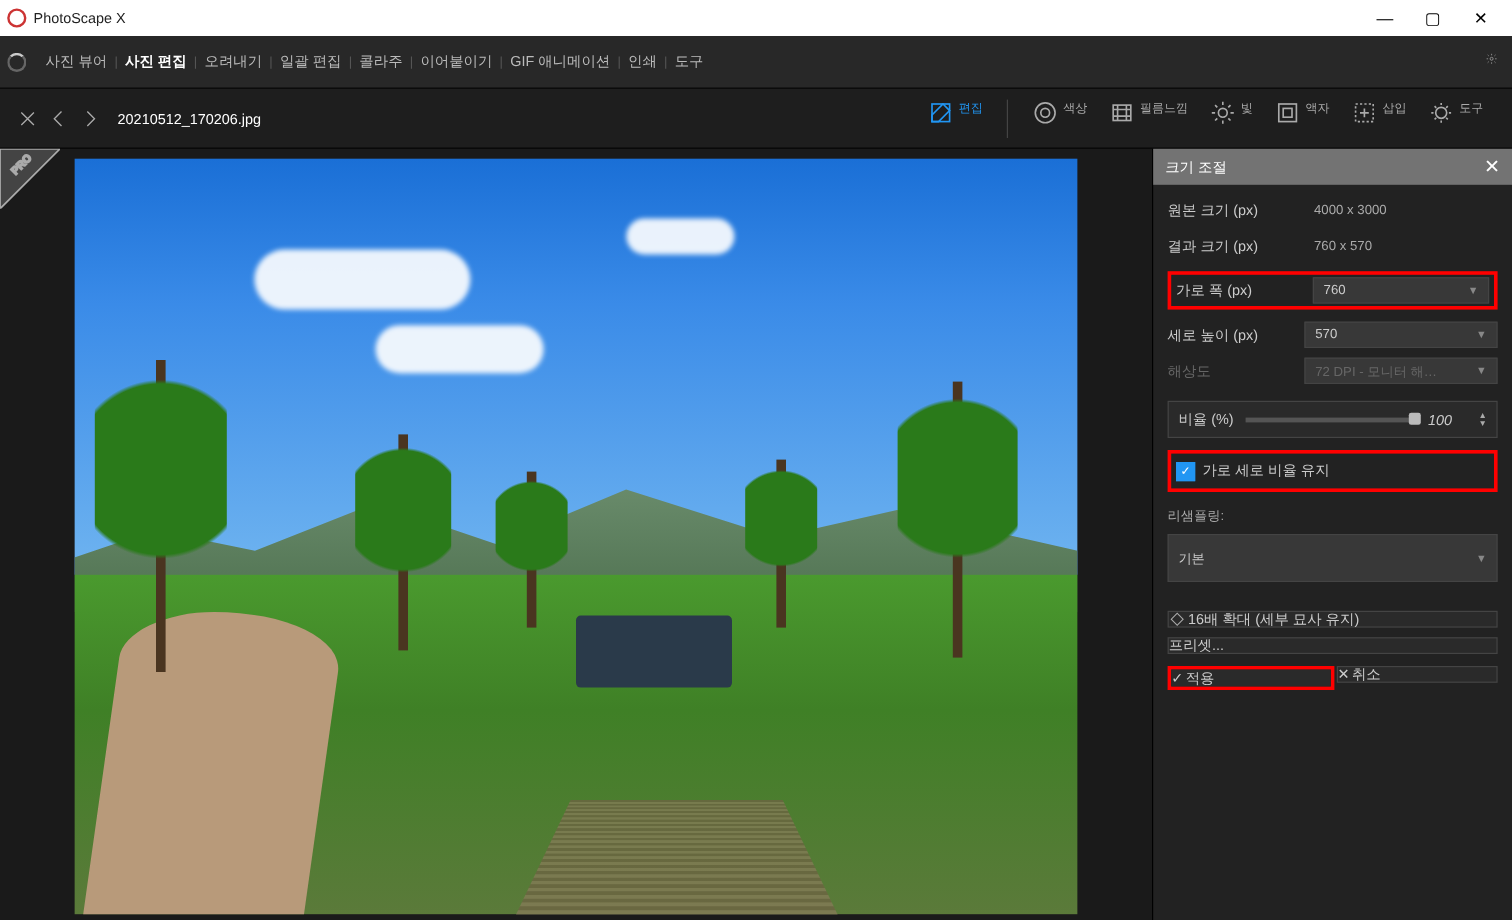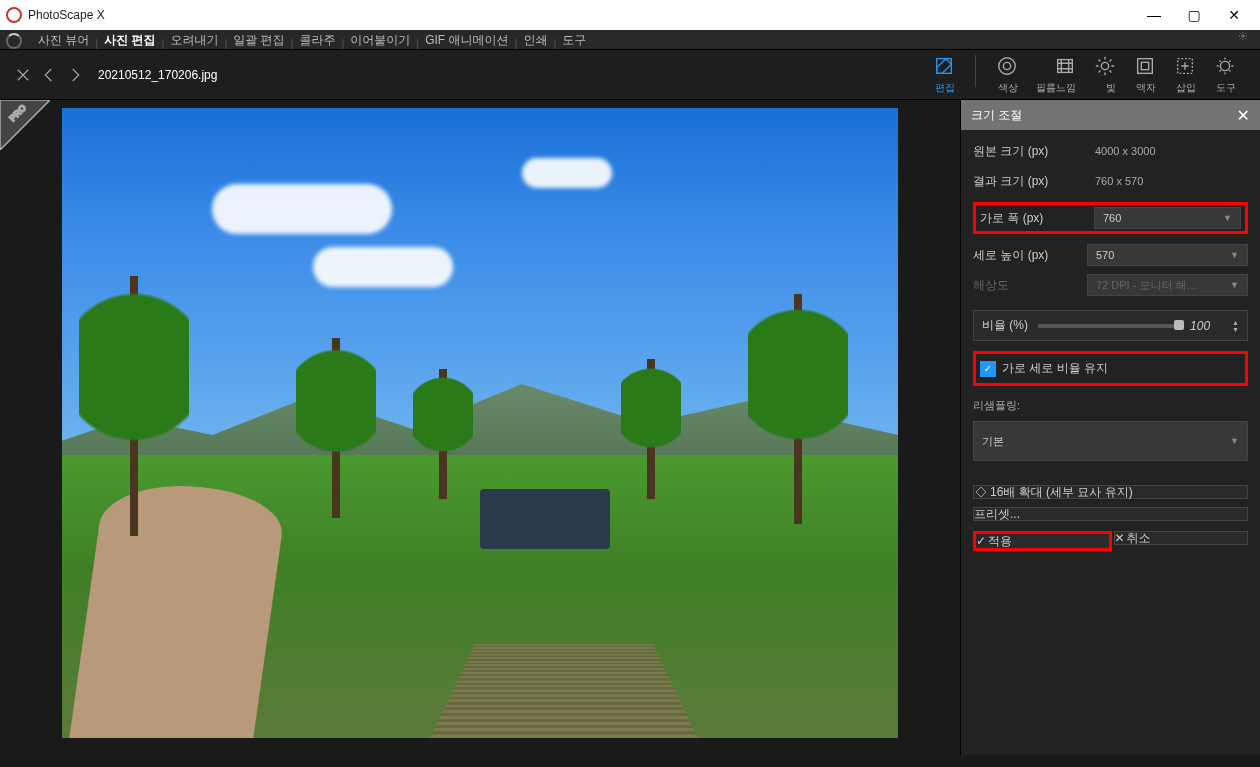--- a/index.html
+++ b/index.html
@@ -5,35 +5,35 @@
 * { margin: 0; padding: 0; box-sizing: border-box; font-family: "Malgun Gothic", "Segoe UI", sans-serif; }
 body { background: #1a1a1a; width: 1260px; height: 767px; overflow: hidden; color: #ccc; user-select: none; }
 
 
 .titlebar { height: 30px; background: #fff; display: flex; align-items: center; padding: 0 6px; }
 .titlebar .logo { width: 16px; height: 16px; border: 2px solid #c33; border-radius: 50%; margin-right: 6px; }
 .titlebar .title { font-size: 12px; color: #222; flex: 1; }
 .titlebar .winbtn { width: 40px; height: 30px; display: flex; align-items: center; justify-content: center; font-size: 14px; color: #000; }
 
 
-.topmenu { height: 20px; background: #282828; display: flex; align-items: flex-end; padding: 0 6px; border-bottom: 1px solid #000; }
+.topmenu { height: 44px; background: #282828; display: flex; align-items: center; padding: 0 6px; border-bottom: 1px solid #000; }
 .topmenu .loader { width: 16px; height: 16px; border: 2px solid #666; border-top-color: #ccc; border-radius: 50%; margin-right: 10px; }
 .topmenu .item { font-size: 12px; color: #bbb; padding: 0 6px; cursor: pointer; }
 .topmenu .item.active { color: #fff; font-weight: bold; }
 .topmenu .sep { color: #555; font-size: 11px; }
 .topmenu .spacer { flex: 1; }
 .topmenu .gear { width: 22px; height: 22px; padding: 0 6px; }
 
 
 .navrow { height: 50px; background: #1e1e1e; display: flex; align-items: center; padding: 0 10px; border-bottom: 1px solid #000; }
 .navrow .nbtn { width: 26px; display: flex; justify-content: center; cursor: pointer; }
 .navrow .fname { font-size: 12px; color: #ffffff; margin-left: 10px; }
 .navrow .spacer { flex: 1; }
 .tooltray { display: flex; align-items: flex-start; gap: 18px; padding-right: 14px; }
-.tool { display: flex; flex-direction: column; align-items: flex-end; cursor: pointer; gap: 4px; }
+.tool { display: flex; align-items: flex-start; cursor: pointer; gap: 4px; }
 .tool .ticon { width: 22px; height: 22px; display: flex; align-items: center; justify-content: center; }
 .tool .tlabel { font-size: 10px; color: #aaa; }
 .tool.active .tlabel { color: #2196f3; }
 .tool.active svg { stroke: #2196f3; }
 .vsep { width: 1px; height: 32px; background: #444; margin: 0 2px; }
 
 
 .main { display: flex; height: calc(767px - 30px - 32px - 50px); }
 .canvas { flex: 1; background: #1a1a1a; position: relative; display: flex; align-items: flex-start; justify-content: center; padding-top: 8px; }
 .pro-ribbon { position: absolute; top: 0; left: 0; }

